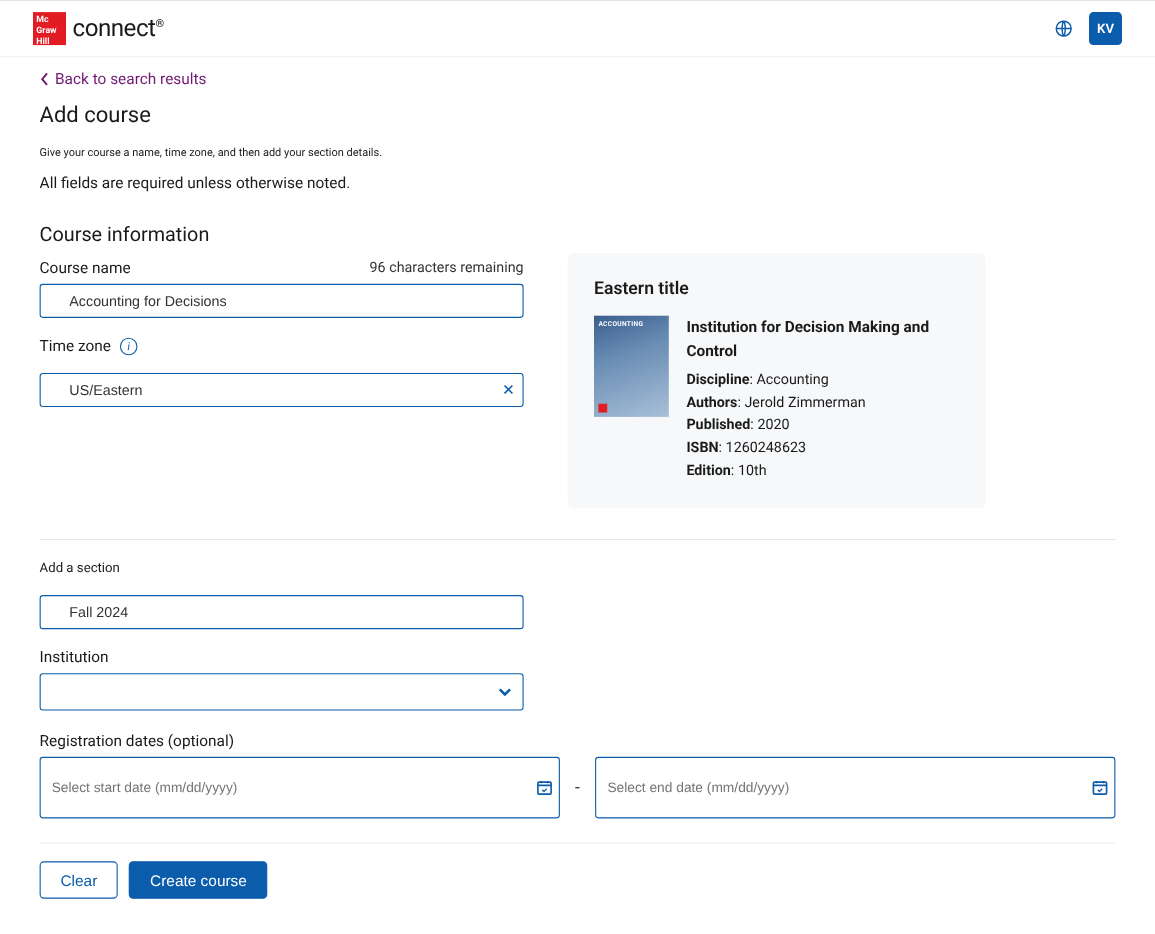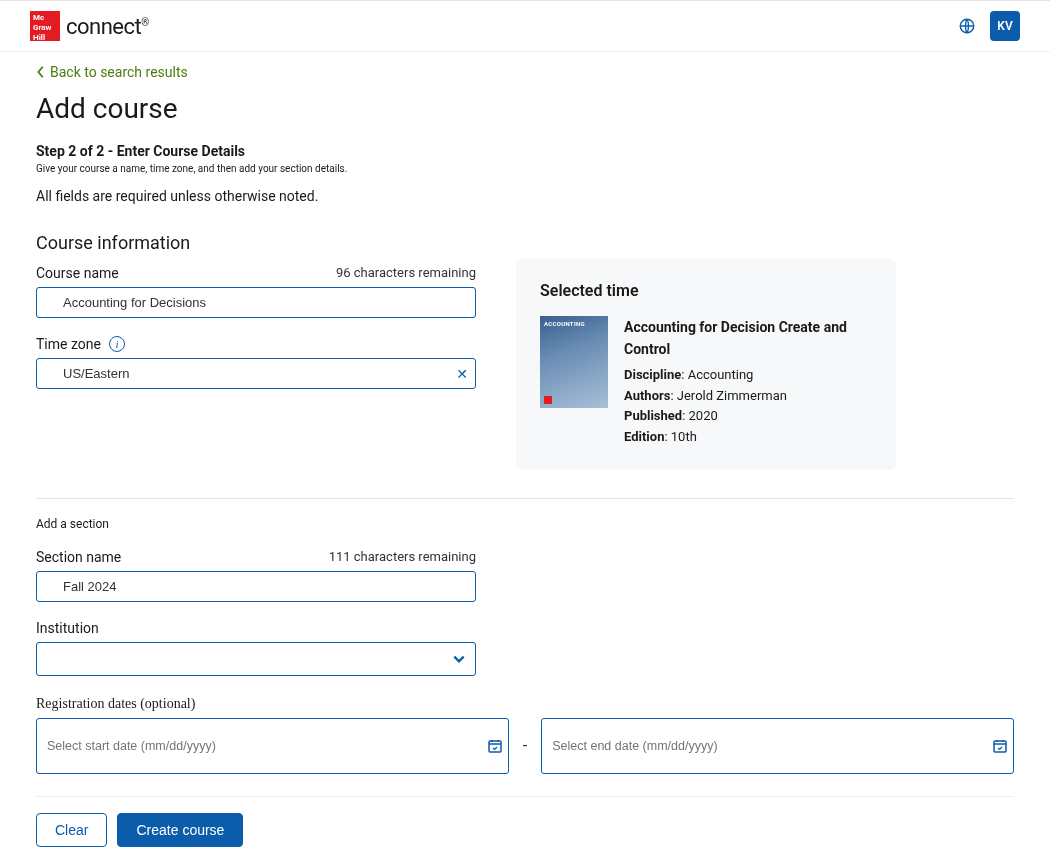--- a/index.html
+++ b/index.html
@@ -8,53 +8,53 @@
 .topbar { display:flex; align-items:center; justify-content:space-between; padding: 10px 30px; border-top:1px solid #e5e5e5; border-bottom:1px solid #f0f0f0;}
 .logo-wrap { display:flex; align-items:center; gap:6px; }
 .mh-logo { width:30px; height:30px; background:#e31b23; color:#fff; font-size:8px; line-height:10px; font-weight:700; display:flex; flex-direction:column; align-items:flex-start; justify-content:flex-start; padding:2px 3px; }
 .mh-logo span{display:block;}
 .connect-word { font-size:22px; font-weight:400; letter-spacing:-0.5px; position:relative;}
 .reg { font-size:10px; vertical-align:super;}
 .top-right { display:flex; align-items:center; gap:14px;}
 .globe-icon { width:18px; height:18px; color:#0b5cab; cursor:pointer;}
 .avatar { width:30px; height:30px; background:#0b5cab; color:#fff; font-size:12px; font-weight:600; border-radius:4px; display:flex; align-items:center; justify-content:center; cursor:pointer;}
 .content { padding: 12px 36px 28px;}
-.back-link { color:#4d7c0f; font-size:14px; display:inline-flex; align-items:center; gap:4px; cursor:pointer; margin-bottom:12px;}
+.back-link { color:#701a75; font-size:14px; display:inline-flex; align-items:center; gap:4px; cursor:pointer; margin-bottom:12px;}
 .back-link svg{width:10px;height:14px;}
-h1.page-title { font-size:28px; font-weight:400; margin-bottom:18px;}
+h1.page-title { font-size:20px; font-weight:400; margin-bottom:18px;}
 .step-line { font-size:14px; font-weight:700; margin-bottom:4px;}
 .instr { font-size:10px; margin-bottom:14px;}
 .req-note { font-size:14px; margin-bottom:28px;}
 h2.section-h { font-size:18px; font-weight:400; margin-bottom:12px;}
 .two-col { display:flex; gap:40px; align-items:flex-start;}
 .left-col { flex:0 0 440px;}
 .label-row { display:flex; justify-content:space-between; align-items:flex-start; font-size:14px; margin-bottom:6px;}
 .label-row .hint{ font-size:13px; color:#333;}
-.tz-label { display:flex; align-items:center; gap:8px; font-size:14px; margin:18px 0 6px;}
+.tz-label { display:flex; align-items:center; gap:8px; font-size:14px; margin:18px 0 16px;}
 .info-icon{ width:16px;height:16px;border:1.5px solid #0b5cab;border-radius:50%;color:#0b5cab;font-size:11px;font-style:italic;font-family:Georgia,serif;display:inline-flex;align-items:center;justify-content:center;cursor:pointer;}
 .field { width:100%; border:1px solid #0b5cab; border-radius:3px; padding:7px 26px; font-size:13px; color:#333; outline:none;}
 .field-wrap { position:relative; width:100%;}
 .clear-x { position:absolute; right:8px; top:50%; transform:translateY(-50%); color:#0b5cab; font-size:14px; cursor:pointer;}
 .selected-card { background:#f6f8fa; border-radius:6px; padding:22px 24px; width:380px; margin-top:-6px;}
 .selected-card h3{ font-size:16px; font-weight:600; margin-bottom:16px;}
 .book-row{ display:flex; gap:16px;}
 .book-cover{ width:68px; height:92px; background:linear-gradient(160deg,#3a5f8f 0%, #6b8eb5 40%, #a8c0d8 100%); position:relative; flex-shrink:0;}
 .book-cover .cover-title{ position:absolute; top:4px; left:4px; right:4px; color:#fff; font-size:6px; font-weight:700; letter-spacing:0.3px;}
 .book-cover .red-tab{position:absolute;bottom:4px;left:4px;width:8px;height:8px;background:#e31b23;}
 .meta-list{ font-size:13px; line-height:1.6;}
 .meta-list .book-title{ font-weight:700; font-size:14px; margin-bottom:4px;}
 .meta-list b{font-weight:700;}
 hr.divider{ border:none; border-top:1px solid #e5e5e5; margin:28px 0 18px;}
 .add-section-h{ font-size:12px; font-weight:400; margin-bottom:18px;}
 .institution-block{ margin-top:18px;}
 .institution-label{ font-size:14px; margin-bottom:6px;}
 .select-wrap{ position:relative;}
 .select-field{ width:100%; border:1px solid #0b5cab; border-radius:3px; padding:9px 10px; font-size:13px; background:#fff; cursor:pointer; min-height:34px;}
 .chevron{ position:absolute; right:10px; top:50%; transform:translateY(-50%); color:#0b5cab; pointer-events:none;}
-.reg-dates-label{ font-size:14px; margin:20px 0 6px;font-family:Liberation Serif, serif;}
+.reg-dates-label{ font-size:14px; margin:20px 0 6px;}
 .date-row{ display:flex; align-items:center; gap:14px;}
 .date-input-wrap{ position:relative; flex:1;}
 .date-input{ width:100%; border:1px solid #0b5cab; border-radius:3px; padding:20px 10px; font-size:12.5px; color:#888; outline:none;}
 .cal-icon{ position:absolute; right:6px; top:50%; transform:translateY(-50%); width:16px;height:16px; color:#0b5cab; cursor:pointer;}
 .dash{ color:#333; font-size:16px;}
 hr.thin{ border:none; border-top:1px solid #eee; margin:22px 0 16px;}
 .btn-row{ display:flex; gap:10px;}
 .btn-clear{ background:#fff; border:1px solid #0b5cab; color:#0b5cab; padding:8px 18px; font-size:14px; border-radius:4px; cursor:pointer;}
 .btn-primary{ background:#0b5cab; border:1px solid #0b5cab; color:#fff; padding:8px 18px; font-size:14px; border-radius:4px; cursor:pointer;}
 </style>
@@ -87,21 +87,20 @@
 
     <div class="back-link">
       <svg viewBox="0 0 10 16" fill="none" stroke="currentColor" stroke-width="2">
           <path d="M7 2 2 8l5 6"></path>
         </svg>
       <span>Back to search results</span>
     </div>
 
     <h1 class="page-title">Add course</h1>
 
-    <div class="step-line">Step 2 of 2 - Enter Course Details</div>
     <div class="instr">Give your course a name, time zone, and then add your section details.</div>
     <div class="req-note">All fields are required unless otherwise noted.</div>
 
     <h2 class="section-h">Course information</h2>
 
     <div class="two-col">
       <div class="left-col">
         <div class="label-row">
           <span>Course name</span>
           <span class="hint">96 characters remaining</span>
@@ -112,46 +111,43 @@
           <span>Time zone</span>
           <span class="info-icon">i</span>
         </div>
         <div class="field-wrap">
           <input class="field" value="US/Eastern" style="">
           <span class="clear-x">✕</span>
         </div>
       </div>
 
       <div class="selected-card">
-        <h3>Selected time</h3>
+        <h3>Eastern title</h3>
         <div class="book-row">
           <div class="book-cover">
             <div class="cover-title">ACCOUNTING</div>
             <div class="red-tab"></div>
           </div>
           <div class="meta-list">
-            <div class="book-title">Accounting for Decision Create and Control</div>
+            <div class="book-title">Institution for Decision Making and Control</div>
             <div><b>Discipline</b>: <span>Accounting</span></div>
             <div><b>Authors</b>: <span>Jerold Zimmerman</span></div>
             <div><b>Published</b>: <span>2020</span></div>
+            <div><b>ISBN</b>: <span>1260248623</span></div>
             <div><b>Edition</b>: <span>10th</span></div>
           </div>
         </div>
       </div>
     </div>
 
     <hr class="divider">
 
     <h2 class="add-section-h">Add a section</h2>
 
     <div style="width:440px;">
-      <div class="label-row">
-        <span>Section name</span>
-        <span class="hint">111 characters remaining</span>
-      </div>
       <input class="field" value="Fall 2024" style="">
 
       <div class="institution-block">
         <div class="institution-label">Institution</div>
         <div class="select-wrap">
           <div class="select-field"></div>
           <svg class="chevron" width="14" height="14" viewBox="0 0 12 12" fill="none" stroke="currentColor" stroke-width="2">
               <path d="M2 4l4 4 4-4"></path>
             </svg>
         </div>

